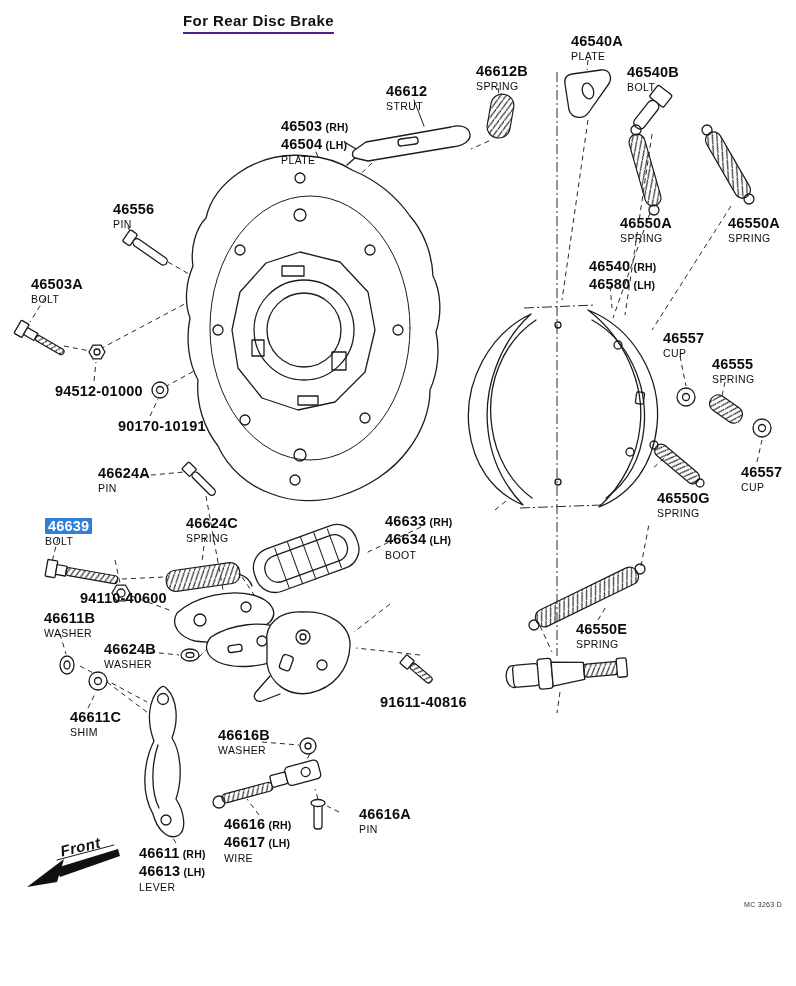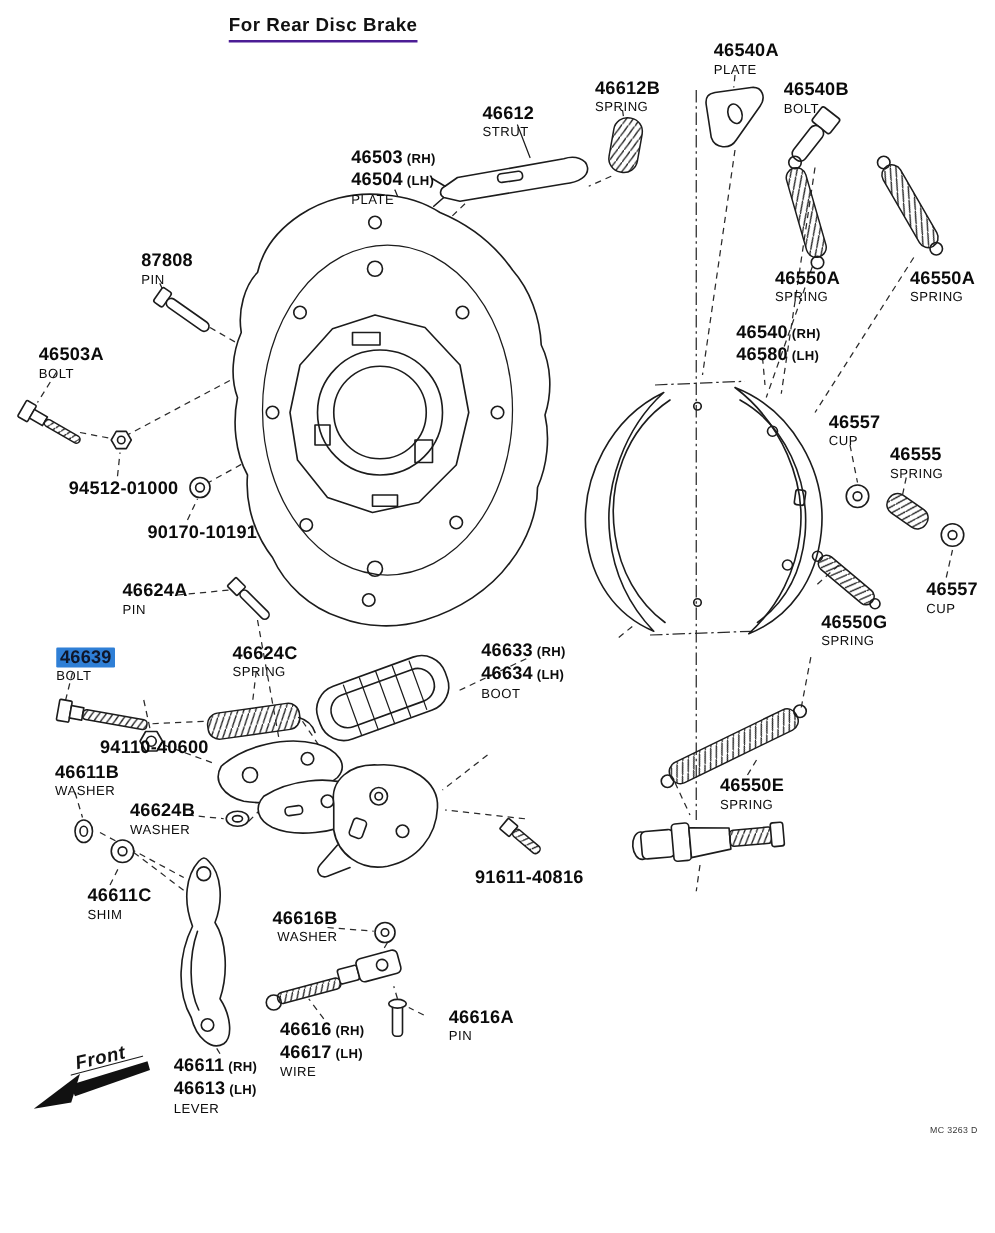--- a/index.html
+++ b/index.html
@@ -16,21 +16,21 @@
   .fill-w { fill:#ffffff; }
   .spr { fill:url(#coil); stroke:#1c1c1c; stroke-width:1.2; }
   .dash-g line { stroke:#2a2a2a; stroke-width:1; stroke-dasharray:5 4; }
   .dashdot-g line { stroke:#2a2a2a; stroke-width:1; stroke-dasharray:10 3 2 3; }
 
   #labels-layer { position:absolute; inset:0; width:632px; height:986px; }
   .part-label { position:absolute; white-space:nowrap; color:#0b0b0b; }
   .part-label .num { font-size:14.5px; font-weight:bold; line-height:17px; letter-spacing:.2px; }
   .part-label .desc { font-size:10.5px; font-weight:normal; line-height:12px; letter-spacing:.4px; }
   .part-label .suffix { font-size:10.5px; font-weight:bold; }
-  .part-label .hl { color:#0f172a; padding:0 3px; border-radius:1px; }
+  .part-label .hl { color:#ffffff; padding:0 3px; border-radius:1px; }
 
   #title {
     position:absolute; left:183px; top:12px; font-size:15px; font-weight:bold;
     letter-spacing:.4px; border-bottom:2px solid #4c1d95; padding-bottom:3px;
   }
   #front-label {
     position:absolute; left:60px; top:838px; font-size:15px; font-weight:bold;
     font-style:italic; transform:rotate(-13deg); letter-spacing:.5px;
   }
   #watermark { position:absolute; left:744px; top:901px; font-size:7px; color:#333; letter-spacing:.3px; }
@@ -330,21 +330,21 @@
       <div class="part-label" style="left: 386px; top: 83px;">
         <div class="num"><span>46612</span></div>
         <div class="desc"><span>STRUT</span></div>
       </div>
       <div class="part-label" style="left: 281px; top: 118px;">
         <div class="num"><span>46503</span><span class="suffix"> (RH)</span></div>
         <div class="num"><span>46504</span><span class="suffix"> (LH)</span></div>
         <div class="desc"><span>PLATE</span></div>
       </div>
       <div class="part-label" style="left: 113px; top: 201px;">
-        <div class="num"><span>87808</span></div>
+        <div class="num"><span>46556</span></div>
         <div class="desc"><span>PIN</span></div>
       </div>
       <div class="part-label" style="left: 620px; top: 215px;">
         <div class="num"><span>46550A</span></div>
         <div class="desc"><span>SPRING</span></div>
       </div>
       <div class="part-label" style="left: 728px; top: 215px;">
         <div class="num"><span>46550A</span></div>
         <div class="desc"><span>SPRING</span></div>
       </div>
@@ -410,21 +410,21 @@
         <div class="num"><span>46624B</span></div>
         <div class="desc"><span>WASHER</span></div>
       </div>
       <div class="part-label" style="left: 380px; top: 694px;">
         <div class="num"><span>91611-40816</span></div>
       </div>
       <div class="part-label" style="left: 70px; top: 709px;">
         <div class="num"><span>46611C</span></div>
         <div class="desc"><span>SHIM</span></div>
       </div>
-      <div class="part-label" style="left: 218px; top: 727px; text-align: right;">
+      <div class="part-label" style="left: 218px; top: 727px;">
         <div class="num"><span>46616B</span></div>
         <div class="desc"><span>WASHER</span></div>
       </div>
       <div class="part-label" style="left: 359px; top: 806px;">
         <div class="num"><span>46616A</span></div>
         <div class="desc"><span>PIN</span></div>
       </div>
       <div class="part-label" style="left: 224px; top: 816px;">
         <div class="num"><span>46616</span><span class="suffix"> (RH)</span></div>
         <div class="num"><span>46617</span><span class="suffix"> (LH)</span></div>

